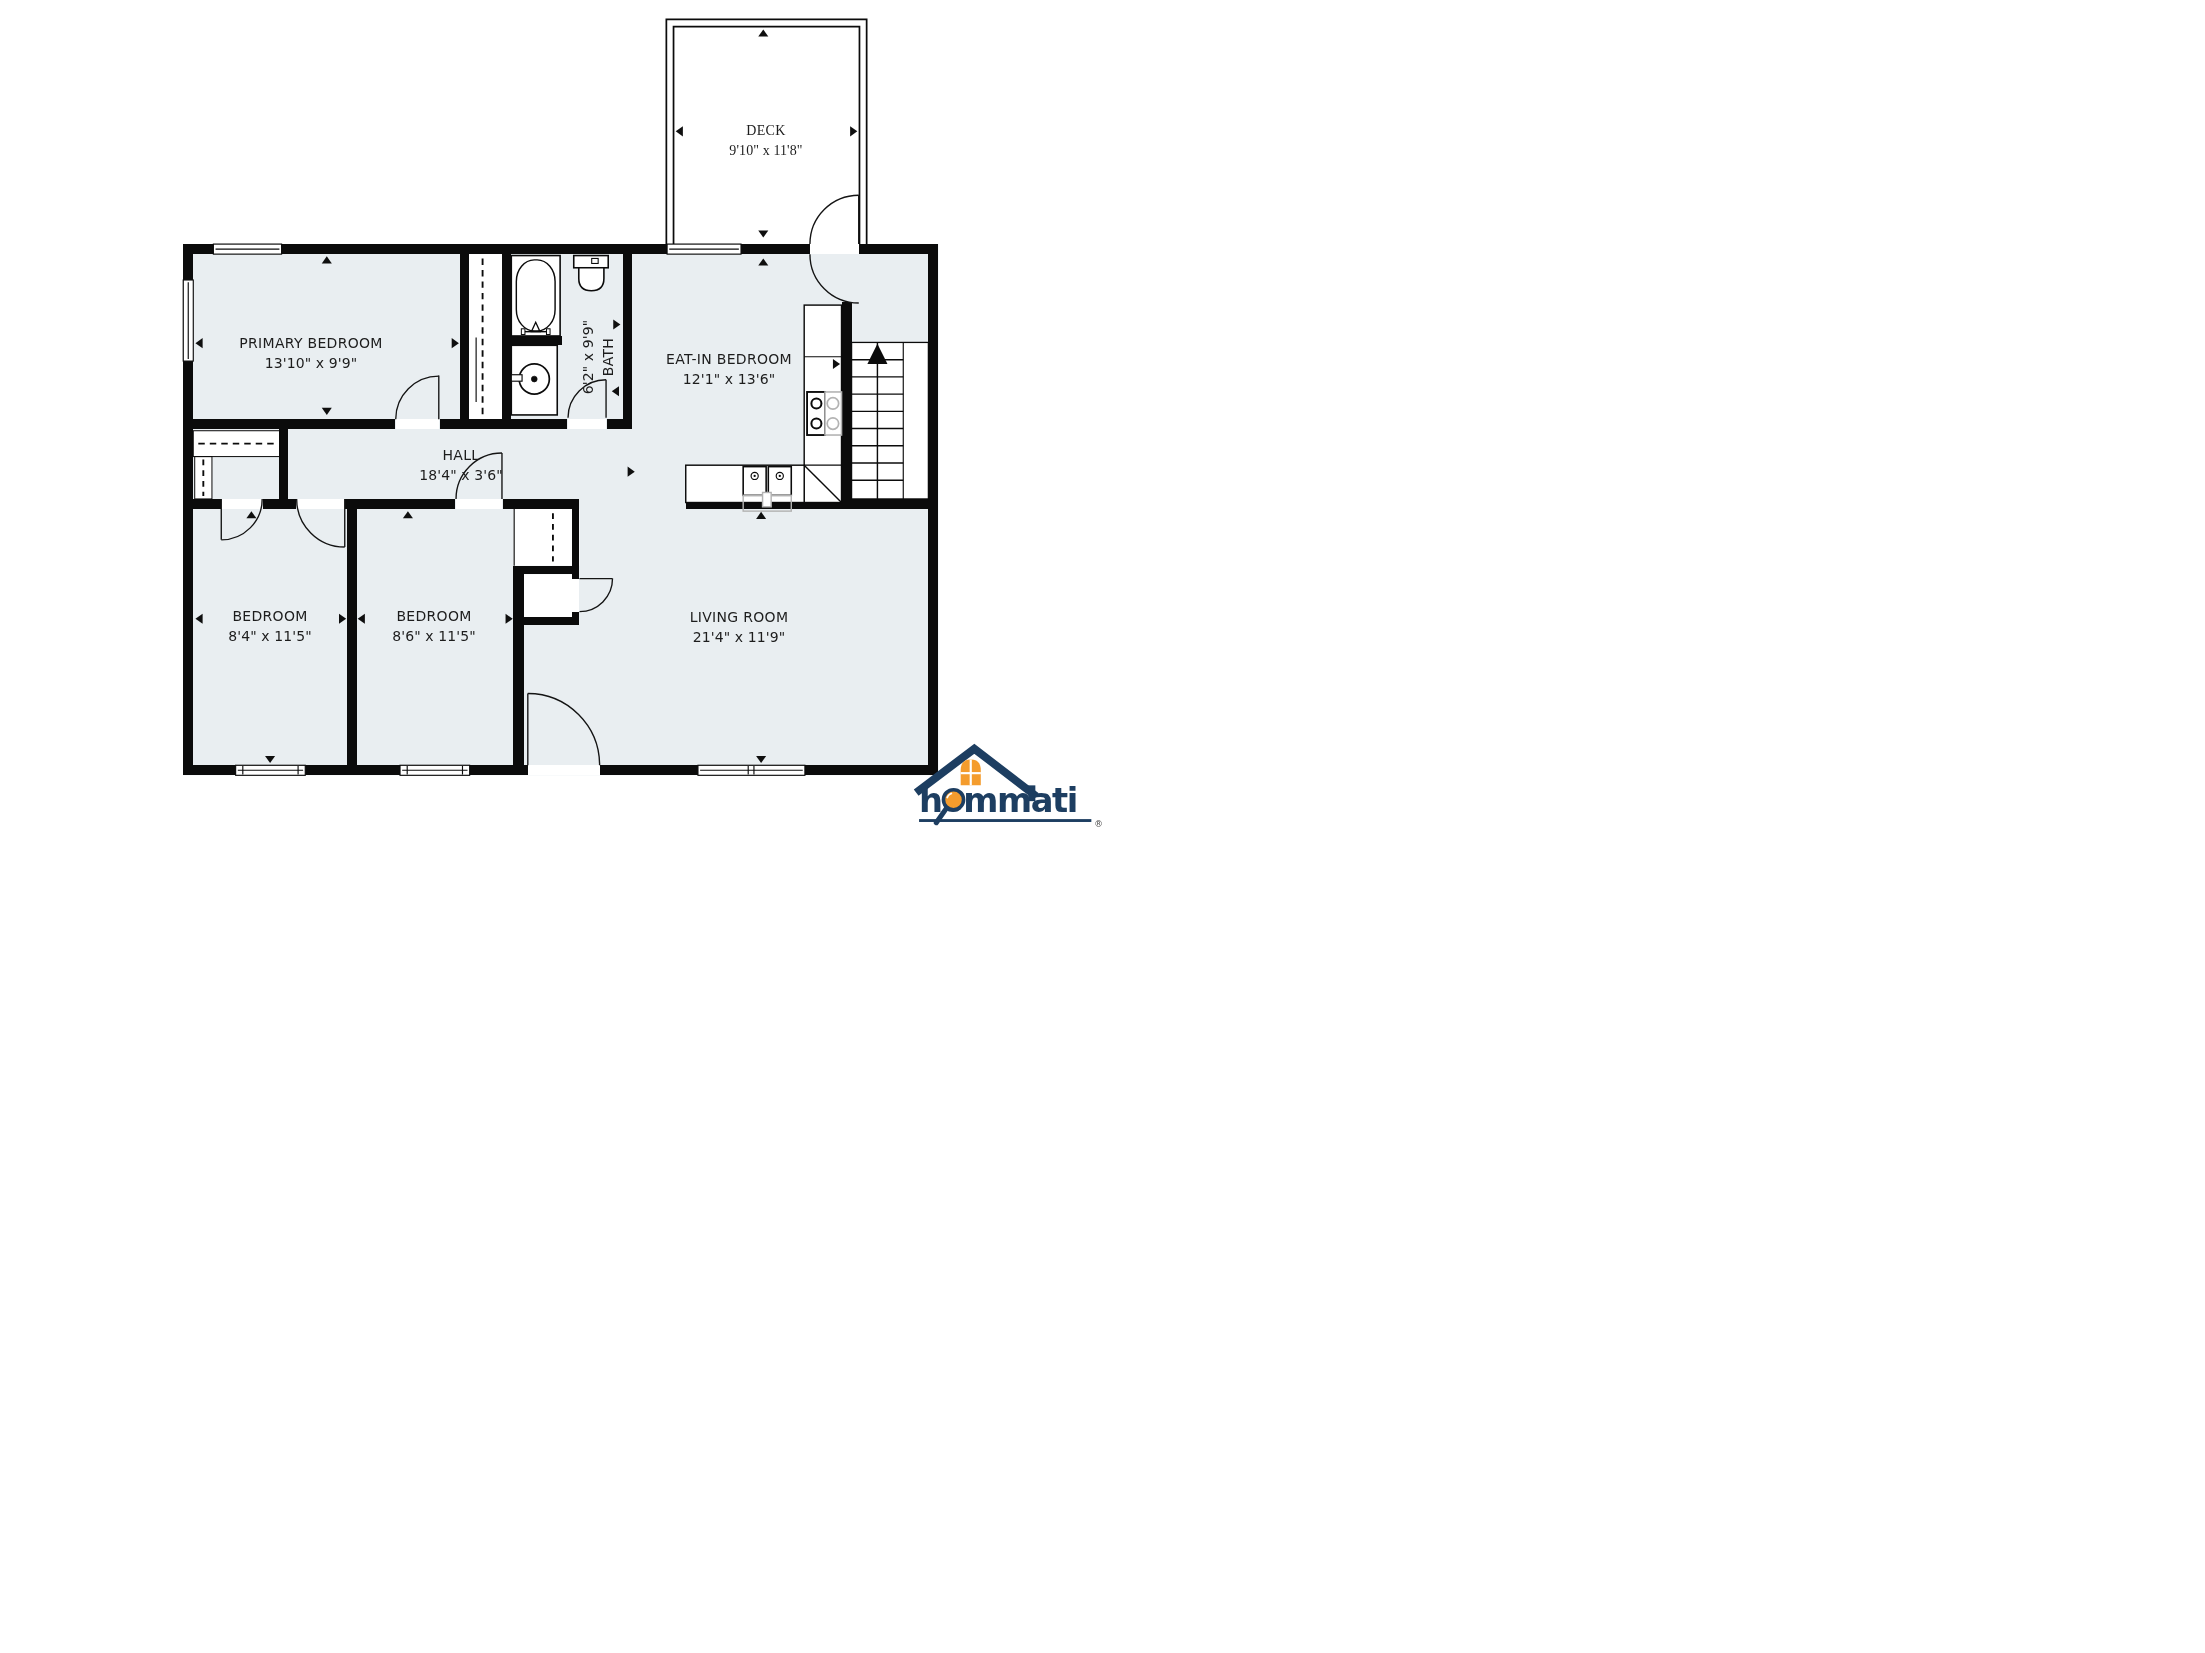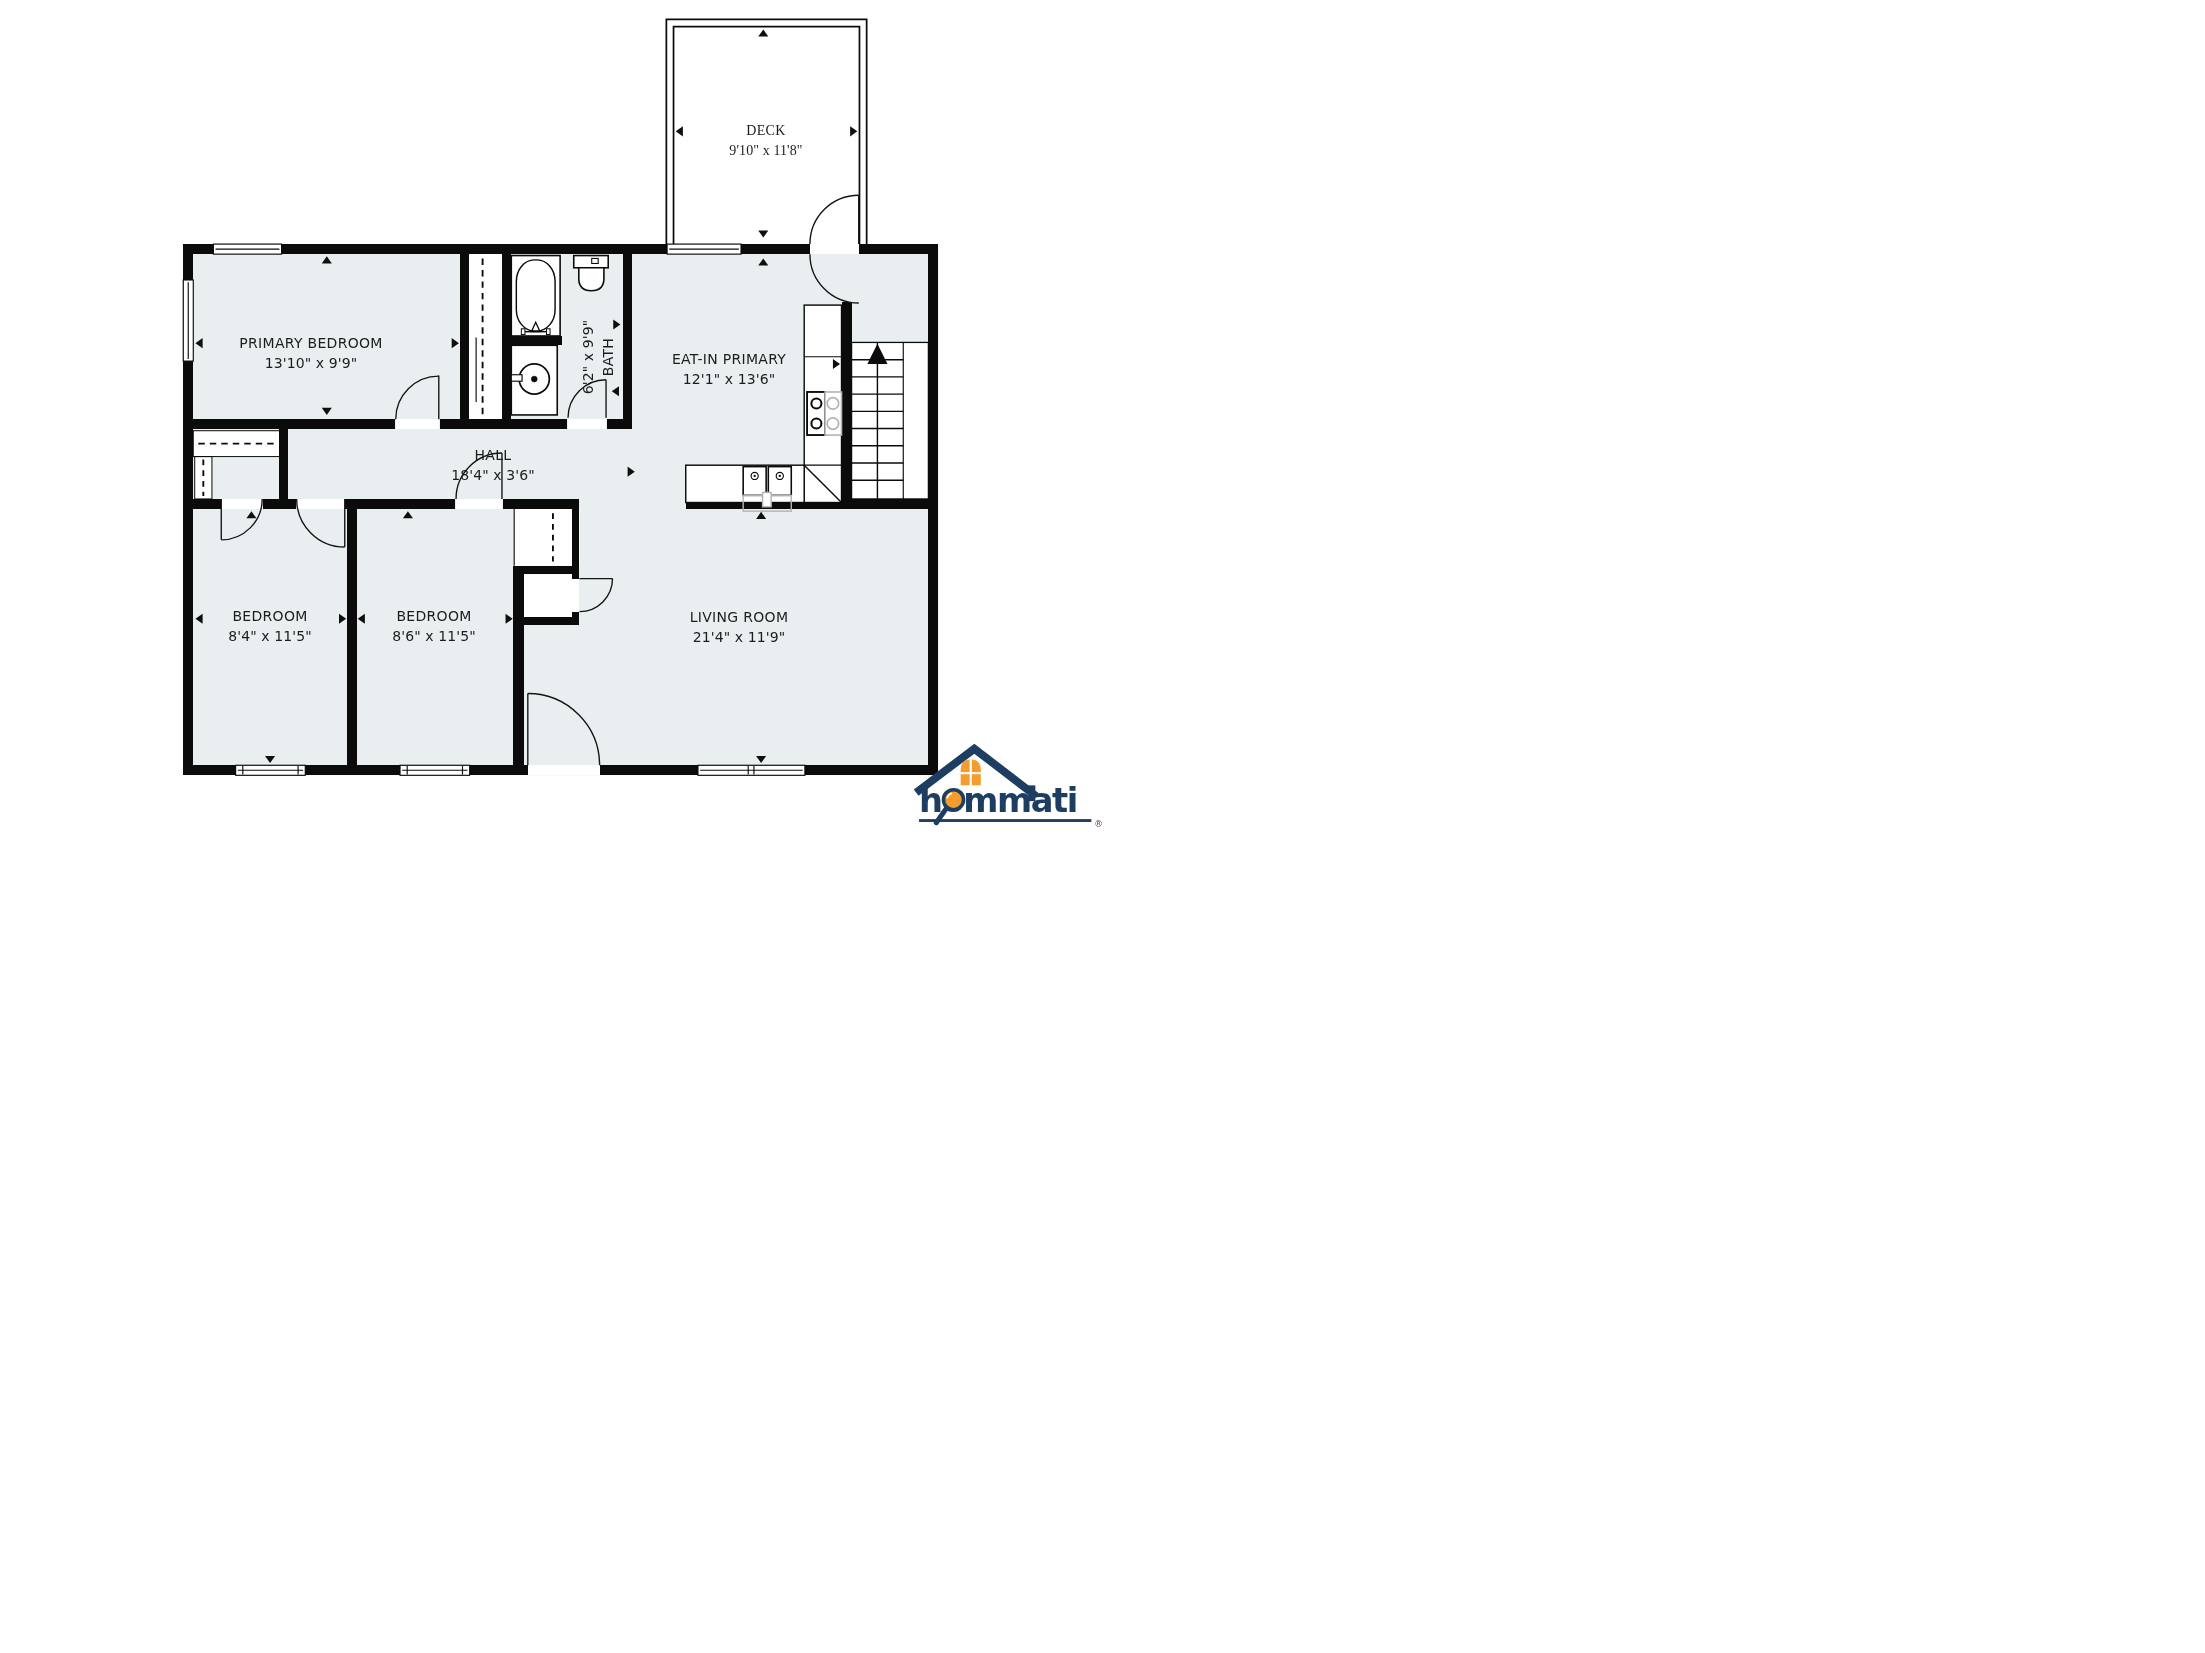--- a/index.html
+++ b/index.html
@@ -261,25 +261,25 @@
     <div>PRIMARY BEDROOM</div>
     <div class="dims">13'10" x 9'9"</div>
   </div>
 
   <div class="room-label rot" style="left:598px;top:357px;">
     <span class="line dims">6'2" x 9'9"</span>
     <span class="line">BATH</span>
   </div>
 
   <div class="room-label" style="left:729px;top:369px;">
-    <div>EAT-IN PRIMARY</div>
+    <div>EAT-IN BEDROOM</div>
     <div class="dims">12'1" x 13'6"</div>
   </div>
 
-  <div class="room-label" style="left:461px;top:465px;margin-left:32px;">
+  <div class="room-label" style="left:461px;top:465px;">
     <div>HALL</div>
     <div class="dims">18'4" x 3'6"</div>
   </div>
 
   <div class="room-label" style="left:270px;top:626px;">
     <div>BEDROOM</div>
     <div class="dims">8'4" x 11'5"</div>
   </div>
 
   <div class="room-label" style="left:434px;top:626px;">

